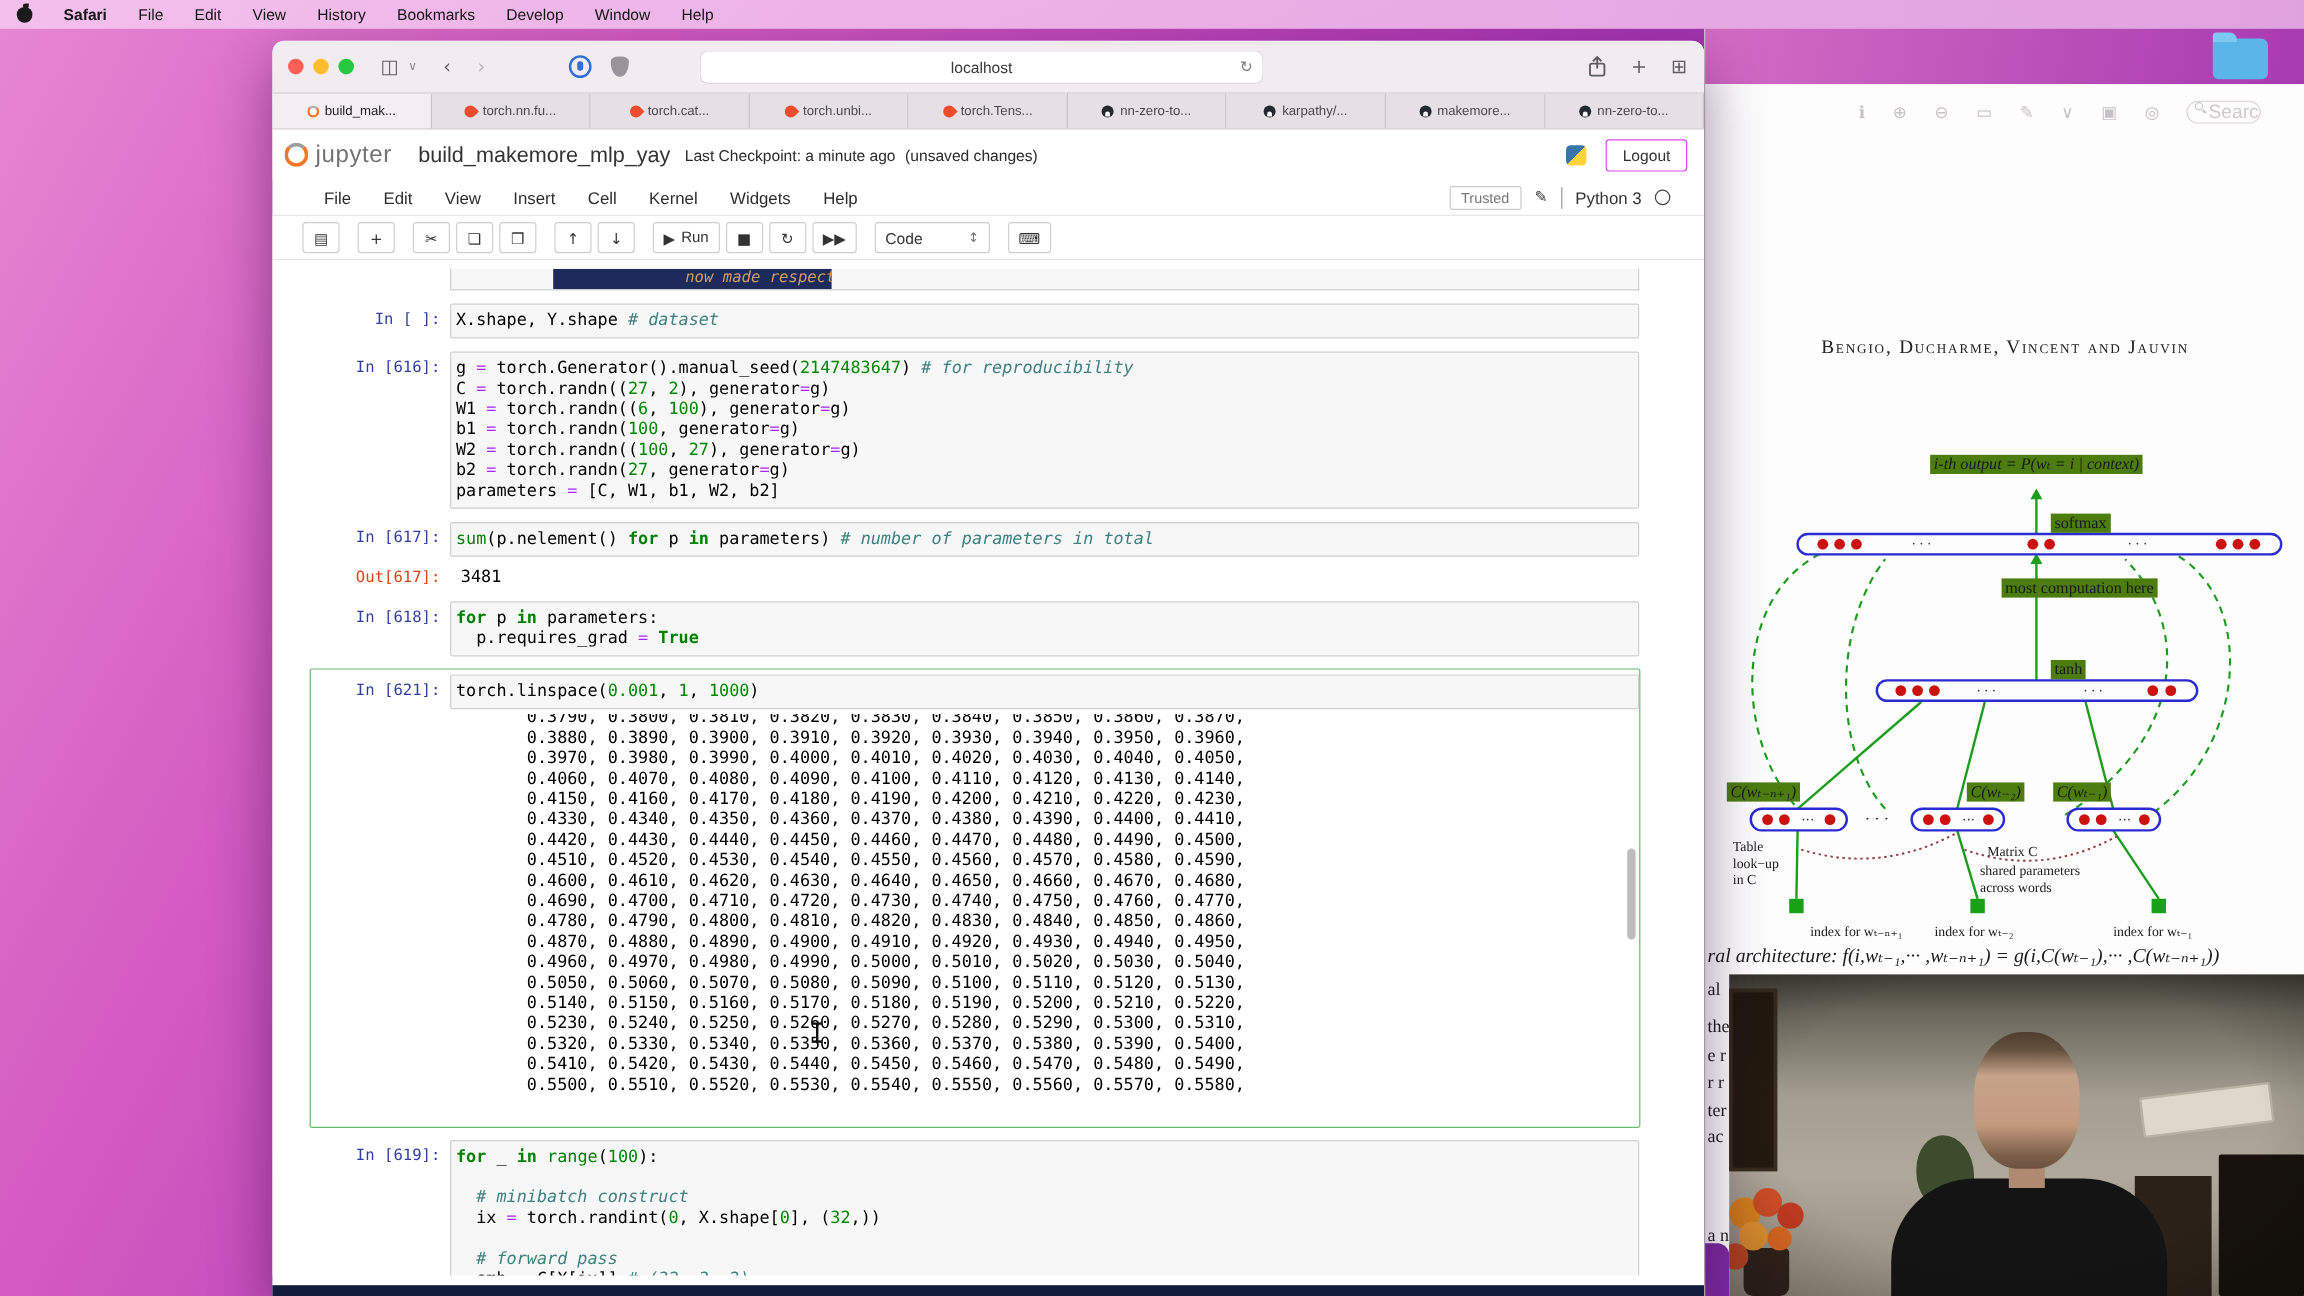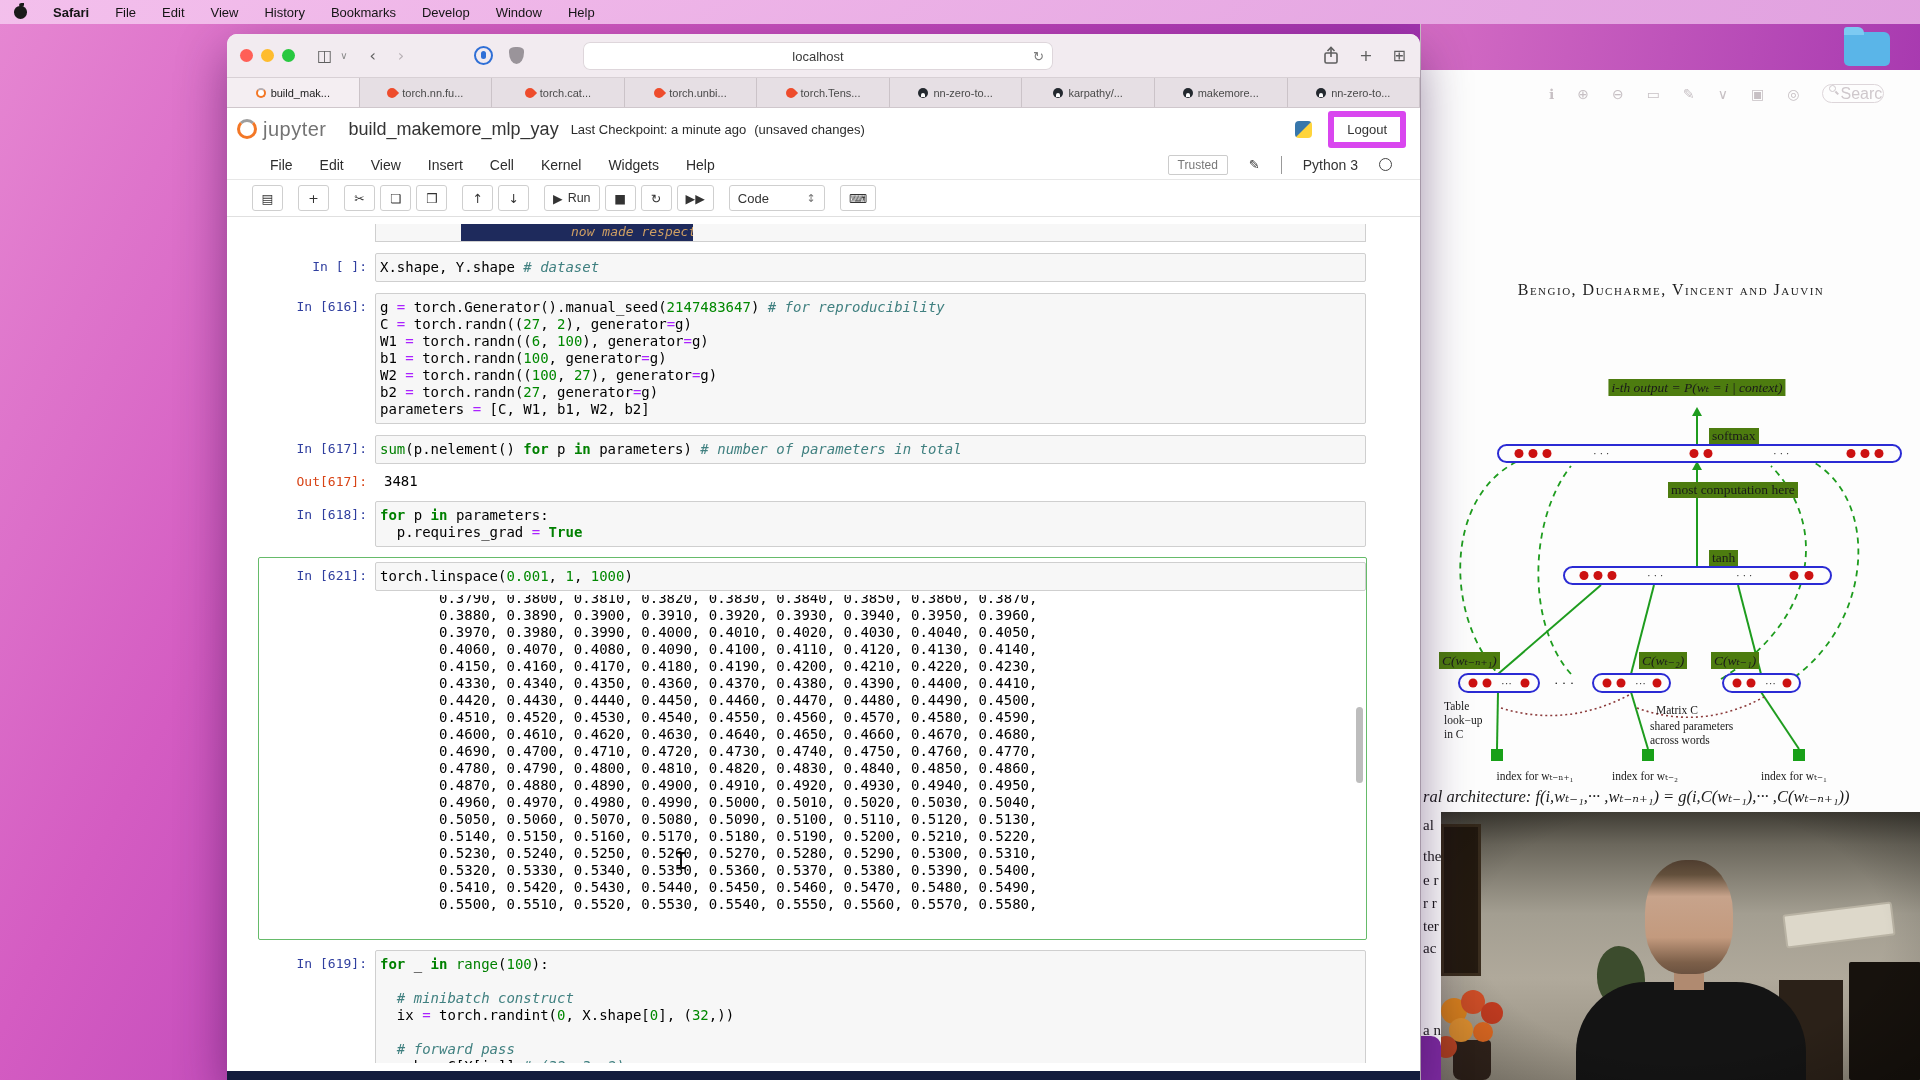--- a/index.html
+++ b/index.html
@@ -49,23 +49,23 @@
 
   
   .jp-header { height:42px; display:flex; align-items:center; background:#fff; position:relative; padding-left:10px; }
   .jp-logo-icon { width:20px; height:20px; border-radius:50%; border:3px solid #f37726; border-top:3px solid #9e9e9e; }
   .jp-logo-text { font-size:20px; color:#737373; margin-left:6px; letter-spacing:.5px; }
   .jp-title { font-size:18px; color:#333; margin-left:22px; font-weight:500; }
   .jp-checkpoint { font-size:13px; color:#2b2b2b; margin-left:12px; }
   .jp-unsaved { font-size:13px; color:#2b2b2b; margin-left:8px; }
   .py-logo { width:17px; height:17px; border-radius:4px; margin-left:auto;
     background:linear-gradient(135deg,#3776ab 49%,#ffd43b 51%); }
-  .logout { margin:0 14px 0 16px; border:6px solid #d946ef; border-radius:3px; background:#fff; font-size:13px; color:#333; padding:5px 13px; }
+  .logout { margin:0 14px 0 16px; border:1px solid #d946ef; border-radius:3px; background:#fff; font-size:13px; color:#333; padding:5px 13px; }
   .jp-menubar { height:30px; display:flex; align-items:center; gap:27px; padding-left:43px; font-size:14px; color:#2d2d2d; border-bottom:1px solid #e7e7e7; position:relative; }
-  .jp-mright { position:absolute; right:28px; display:flex; align-items:center; gap:21px; }
+  .jp-mright { position:absolute; right:28px; display:flex; align-items:center; gap:11px; }
   .trusted { font-size:12px; color:#777; border:1px solid #ccc; border-radius:2px; padding:2px 9px; }
   .pencil { font-family:"DejaVu Sans",sans-serif; font-size:13px; color:#333; }
   .kdiv { width:1px; height:18px; background:#999; }
   .kernel-name { font-size:14px; color:#333; }
   .kernel-circle { width:13px; height:13px; border:1.5px solid #444; border-radius:50%; }
   .jp-toolbar { height:37px; display:flex; align-items:center; gap:5px; padding-left:25px; border-bottom:1px solid #e0e0e0; background:#fff; }
   .tbtn { height:26px; min-width:31px; padding:0 8px; background:#fff; border:1px solid #cfcfcf; border-radius:3px;
     display:flex; align-items:center; justify-content:center; gap:5px; font-size:12.5px; color:#333;
     font-family:"DejaVu Sans",sans-serif; }
   .tgap { width:5px; }
@@ -276,21 +276,21 @@
       <div class="dlabel dl-math" style="left:18px; top:628px;">C(wₜ₋ₙ₊₁)</div>
       <div class="dlabel dl-math" style="left:218px; top:628px;">C(wₜ₋₂)</div>
       <div class="dlabel dl-math" style="left:290px; top:628px;">C(wₜ₋₁)</div>
       <div class="dlabel" style="left:130px; top:651px; background:transparent;">· · ·</div>
       <div class="dlabel dl-small" style="left:20px; top:676px;">Table</div>
       <div class="dlabel dl-small" style="left:20px; top:690px;">look−up</div>
       <div class="dlabel dl-small" style="left:20px; top:704px;">in C</div>
       <div class="dlabel dl-small" style="left:232px; top:680px;">Matrix C</div>
       <div class="dlabel dl-small" style="left:226px; top:696px;">shared parameters</div>
       <div class="dlabel dl-small" style="left:226px; top:710px;">across words</div>
-      <div class="dlabel dl-small dl-center" style="left:114px; top:745px;">index for wₜ₋ₙ₊₁</div>
+      <div class="dlabel dl-small dl-center" style="left:126px; top:745px;">index for wₜ₋ₙ₊₁</div>
       <div class="dlabel dl-small dl-center" style="left:224px; top:745px;">index for wₜ₋₂</div>
       <div class="dlabel dl-small dl-center" style="left:373px; top:745px;">index for wₜ₋₁</div>
 
       <div class="p-formula">ral architecture:  f(i,wₜ₋₁,··· ,wₜ₋ₙ₊₁) = g(i,C(wₜ₋₁),··· ,C(wₜ₋ₙ₊₁))</div>
       <div id="frags">
           <div class="frag" style="top: 793px;">al</div>
           <div class="frag" style="top: 824px;">the</div>
           <div class="frag" style="top: 848px;">e r</div>
           <div class="frag" style="top: 871px;">r r</div>
           <div class="frag" style="top: 894px;">ter</div>

